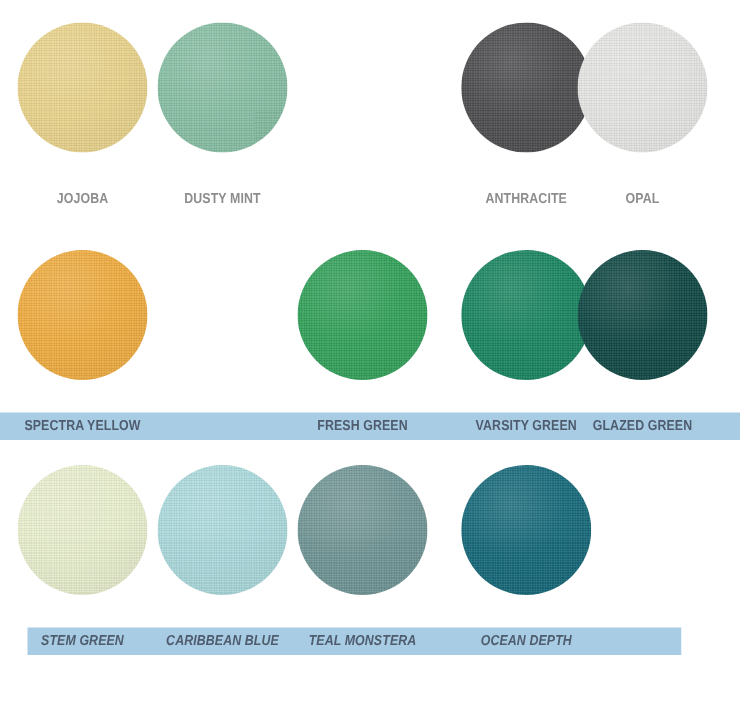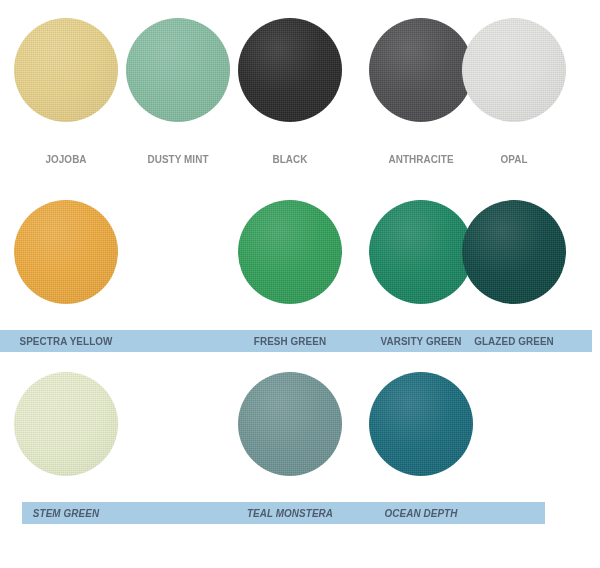--- a/index.html
+++ b/index.html
@@ -123,24 +123,20 @@
   <div class="swatch-row row-1">
 
     <div class="swatch c0">
       <div class="disc" style="background-color: rgb(232, 210, 137);"></div>
       <div class="swatch-label">JOJOBA</div>
     </div>
     <div class="swatch c1">
       <div class="disc" style="background-color: rgb(133, 189, 162);"></div>
       <div class="swatch-label">DUSTY MINT</div>
     </div>
-    <div class="swatch c2">
-      <div class="disc" style="background-color: rgb(38, 38, 38);"></div>
-      <div class="swatch-label">BLACK</div>
-    </div>
     <div class="swatch c3">
       <div class="disc" style="background-color: rgb(75, 75, 77);"></div>
       <div class="swatch-label">ANTHRACITE</div>
     </div>
     <div class="swatch c4">
       <div class="disc" style="background-color: rgb(228, 228, 226);"></div>
       <div class="swatch-label">OPAL</div>
     </div>
   </div>
 
@@ -165,20 +161,24 @@
     </div>
   </div>
 
   <div class="swatch-row row-3">
     <div class="label-band" style="background: rgb(168, 204, 228); display: block;"></div>
 
     <div class="swatch c0">
       <div class="disc" style="background-color: rgb(232, 238, 205);"></div>
       <div class="swatch-label">STEM GREEN</div>
     </div>
+    <div class="swatch c1">
+      <div class="disc" style="background-color: rgb(170, 217, 220);"></div>
+      <div class="swatch-label">CARIBBEAN BLUE</div>
+    </div>
     <div class="swatch c2">
       <div class="disc" style="background-color: rgb(111, 148, 148);"></div>
       <div class="swatch-label">TEAL MONSTERA</div>
     </div>
     <div class="swatch c3">
       <div class="disc" style="background-color: rgb(21, 105, 122);"></div>
       <div class="swatch-label">OCEAN DEPTH</div>
     </div>
   </div>
 

